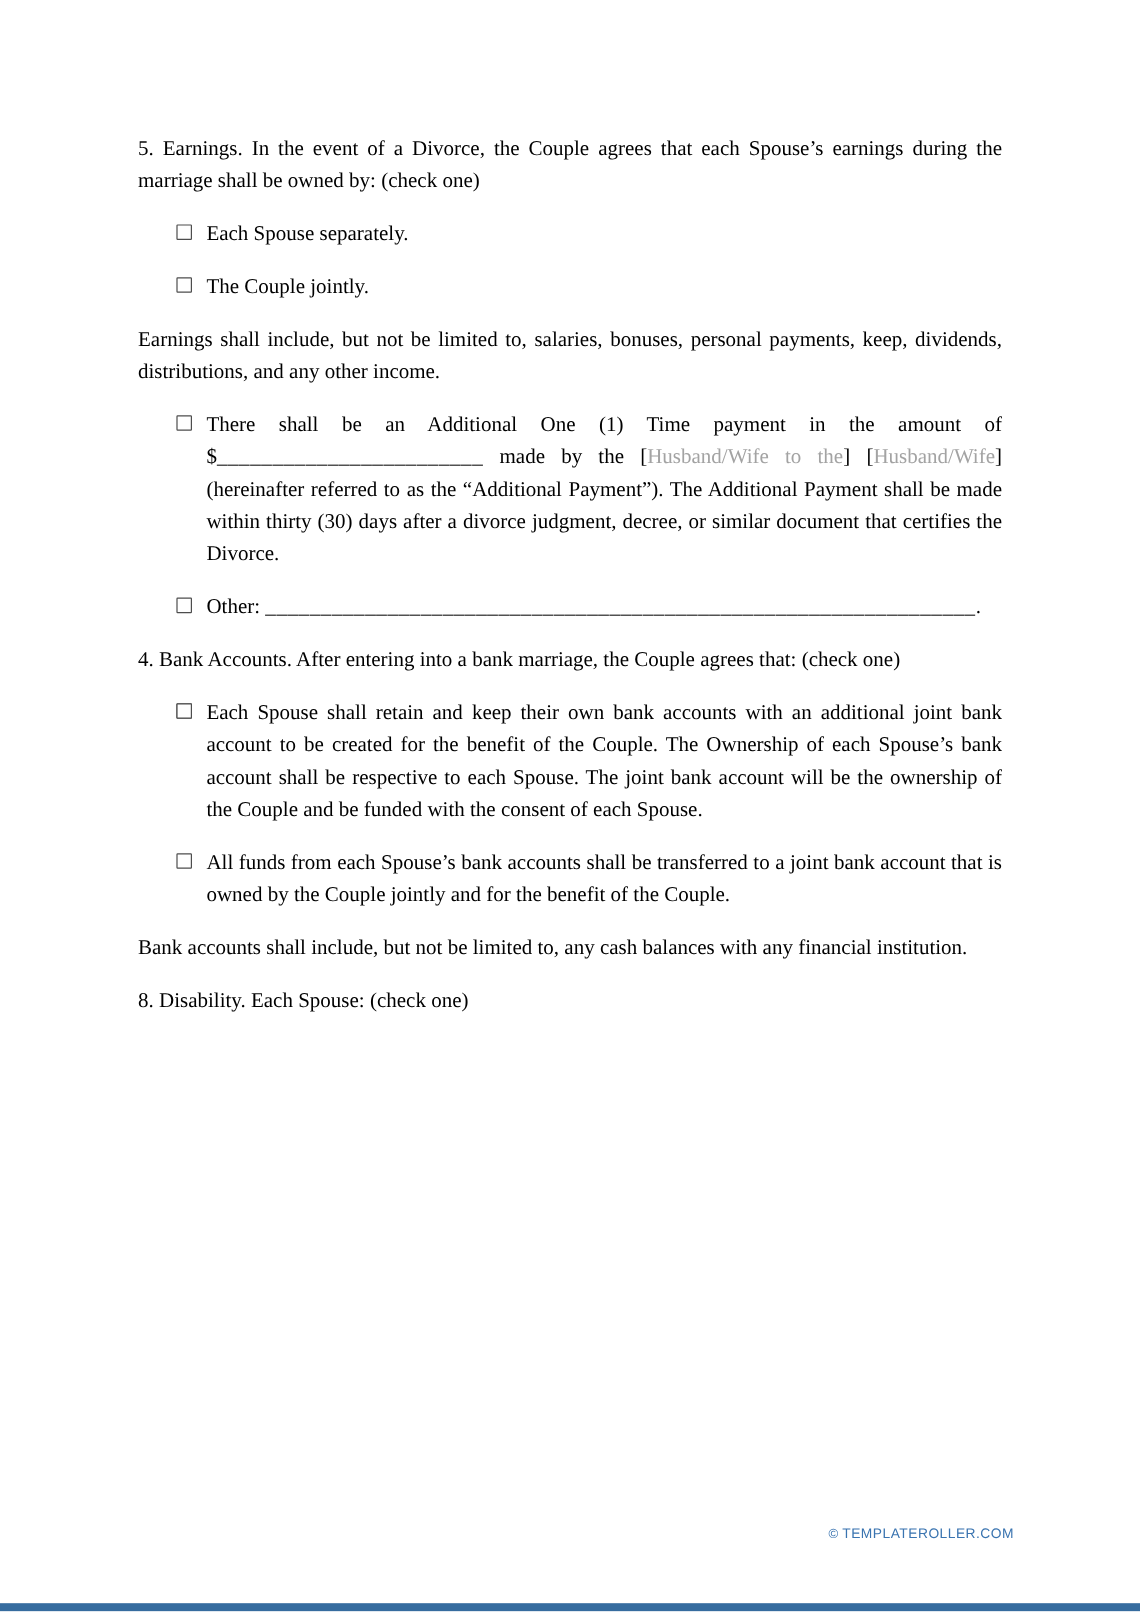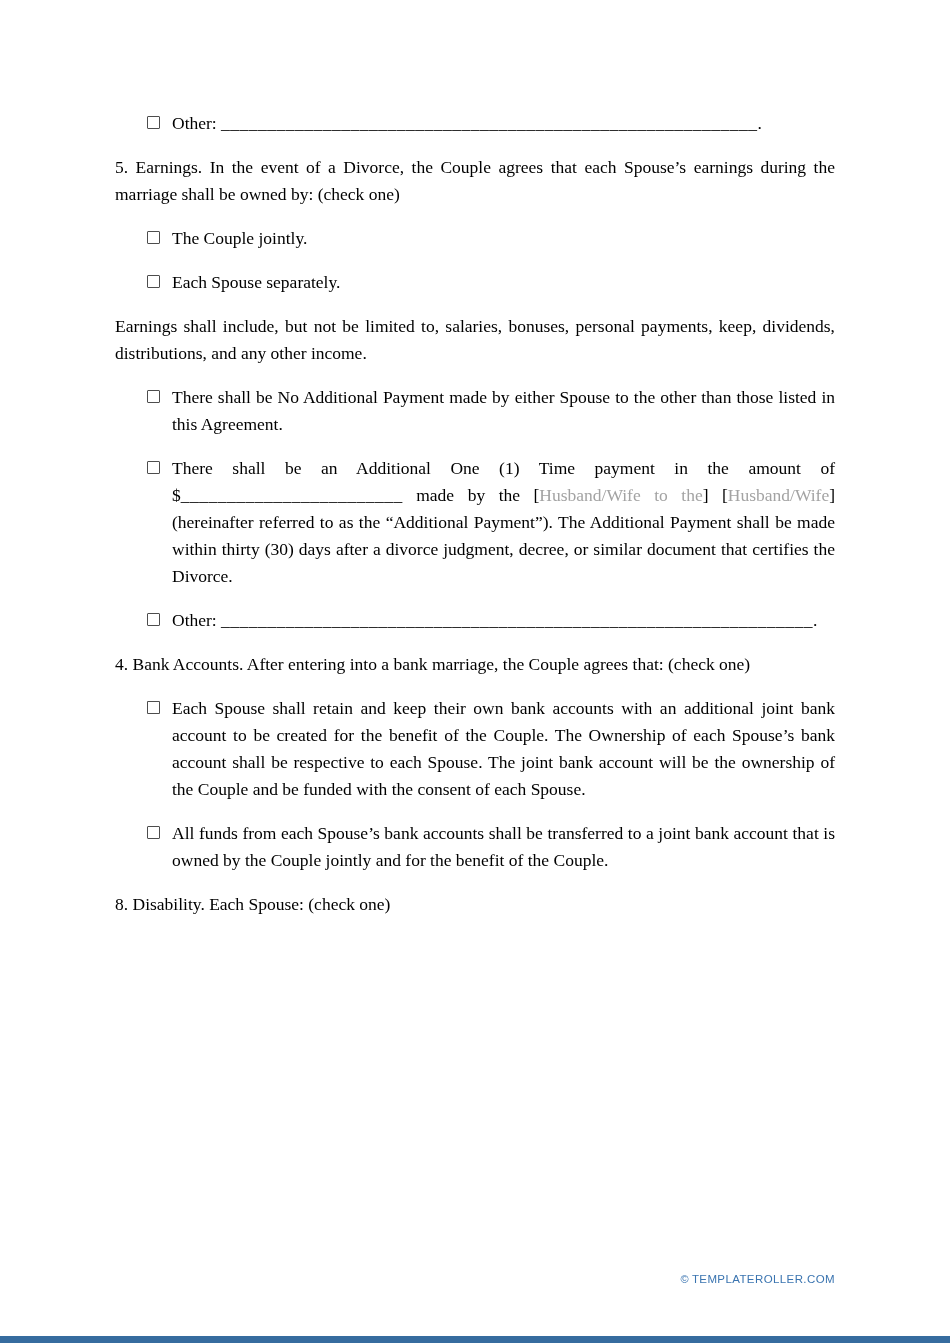--- a/index.html
+++ b/index.html
@@ -47,21 +47,21 @@
     background:#ffffff;
     box-sizing:border-box;
     cursor:pointer;
   }
   strong{font-weight:normal;}
   .ph{color:var(--placeholder);}
   .blank{letter-spacing:0.5px;}
   .footer{
     position:absolute;
     top:1266px;
-    right:115px;
+    right:105px;
     font-family:"Liberation Sans", sans-serif;
     font-size:11.5px;
     letter-spacing:0.4px;
   }
   .footer-link{
     color:var(--accent);
     text-decoration:none;
     cursor:pointer;
   }
   .footer-link .copy{
@@ -76,40 +76,34 @@
     height:7px;
     background:var(--bar);
   }
 </style>
 </head>
 <body>
 
 <div class="page">
   <div class="content">
 
-    <div class="check-item">
-      <span class="checkbox"></span><span>Other: </span><span class="blank">__________________________________________________________</span><span>.</span>
-    </div>
 
     <p class="para"><strong>5. Earnings.</strong><span> In the event of a Divorce, the Couple agrees that each Spouse’s earnings during the marriage shall be owned by: (check one)</span></p>
+
+    <div class="check-item">
+      <span class="checkbox"></span><span>Each Spouse separately.</span>
+    </div>
 
     <div class="check-item">
       <span class="checkbox"></span><span>The Couple jointly.</span>
     </div>
 
-    <div class="check-item">
-      <span class="checkbox"></span><span>Each Spouse separately.</span>
-    </div>
-
     <p class="para">Earnings shall include, but not be limited to, salaries, bonuses, personal payments, keep, dividends, distributions, and any other income.</p>
 
 
-    <div class="check-item">
-      <span class="checkbox"></span><span>There shall be No Additional Payment made by either Spouse to the other than those listed in this Agreement.</span>
-    </div>
 
     <div class="check-item">
       <span class="checkbox"></span><span>There shall be an Additional One (1) Time payment in the amount of $</span><span class="blank">________________________</span><span> made by the [</span><span class="ph">Husband/Wife to the</span><span>] [</span><span class="ph">Husband/Wife</span><span>] (hereinafter referred to as the “Additional Payment”). The Additional Payment shall be made within thirty (30) days after a divorce judgment, decree, or similar document that certifies the Divorce.</span>
     </div>
 
     <div class="check-item">
       <span class="checkbox"></span><span>Other: </span><span class="blank">________________________________________________________________</span><span>.</span>
     </div>
 
     <p class="para"><strong>4. Bank Accounts.</strong><span> After entering into a bank marriage, the Couple agrees that: (check one)</span></p>
@@ -119,20 +113,21 @@
     </div>
 
     <div class="check-item">
       <span class="checkbox"></span><span>Each Spouse shall retain and keep their own bank accounts with an additional joint bank account to be created for the benefit of the Couple. The Ownership of each Spouse’s bank account shall be respective to each Spouse. The joint bank account will be the ownership of the Couple and be funded with the consent of each Spouse.</span>
     </div>
 
     <div class="check-item">
       <span class="checkbox"></span><span>All funds from each Spouse’s bank accounts shall be transferred to a joint bank account that is owned by the Couple jointly and for the benefit of the Couple.</span>
     </div>
 
+    <p class="para">Bank accounts shall include, but not be limited to, any cash balances with any financial institution.</p>
 
     <p class="para"><strong>8. Disability.</strong><span> Each Spouse: (check one)</span></p>
 
   </div>
 
   <div class="footer">
     <a class="footer-link"><span class="copy">©</span><span>TEMPLATEROLLER.COM</span></a>
   </div>
 
   <div class="bottom-bar"></div>

